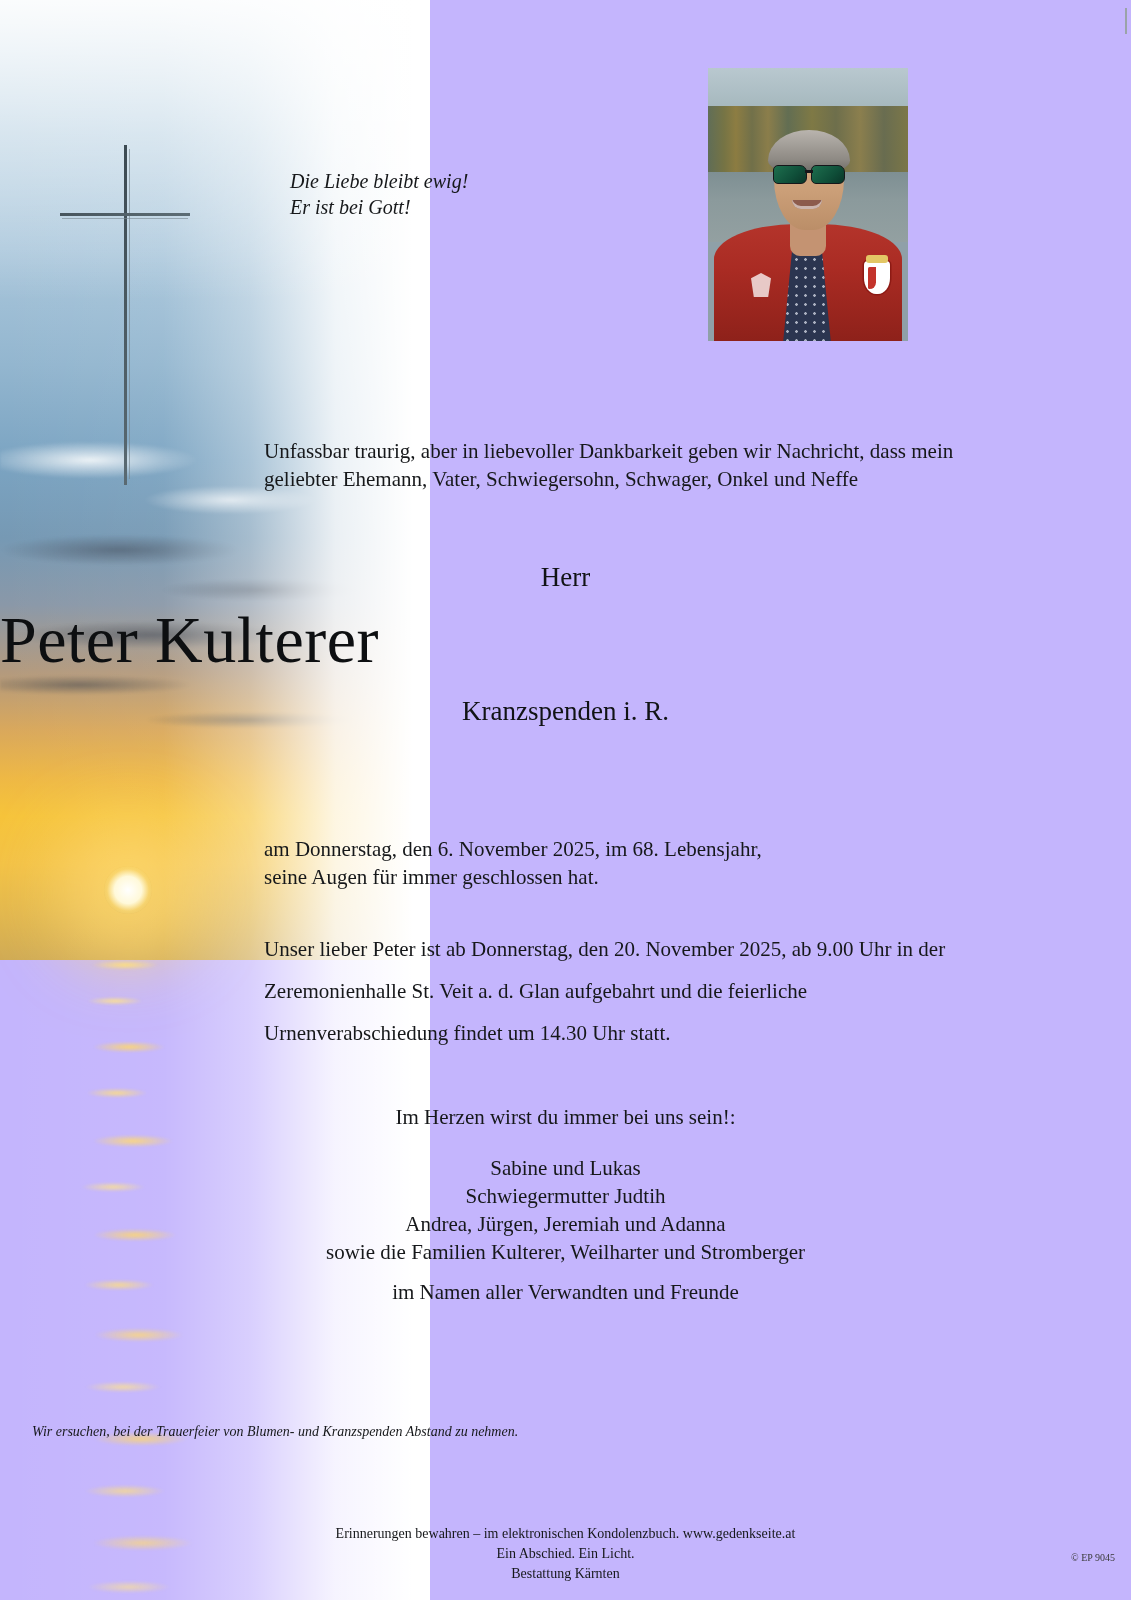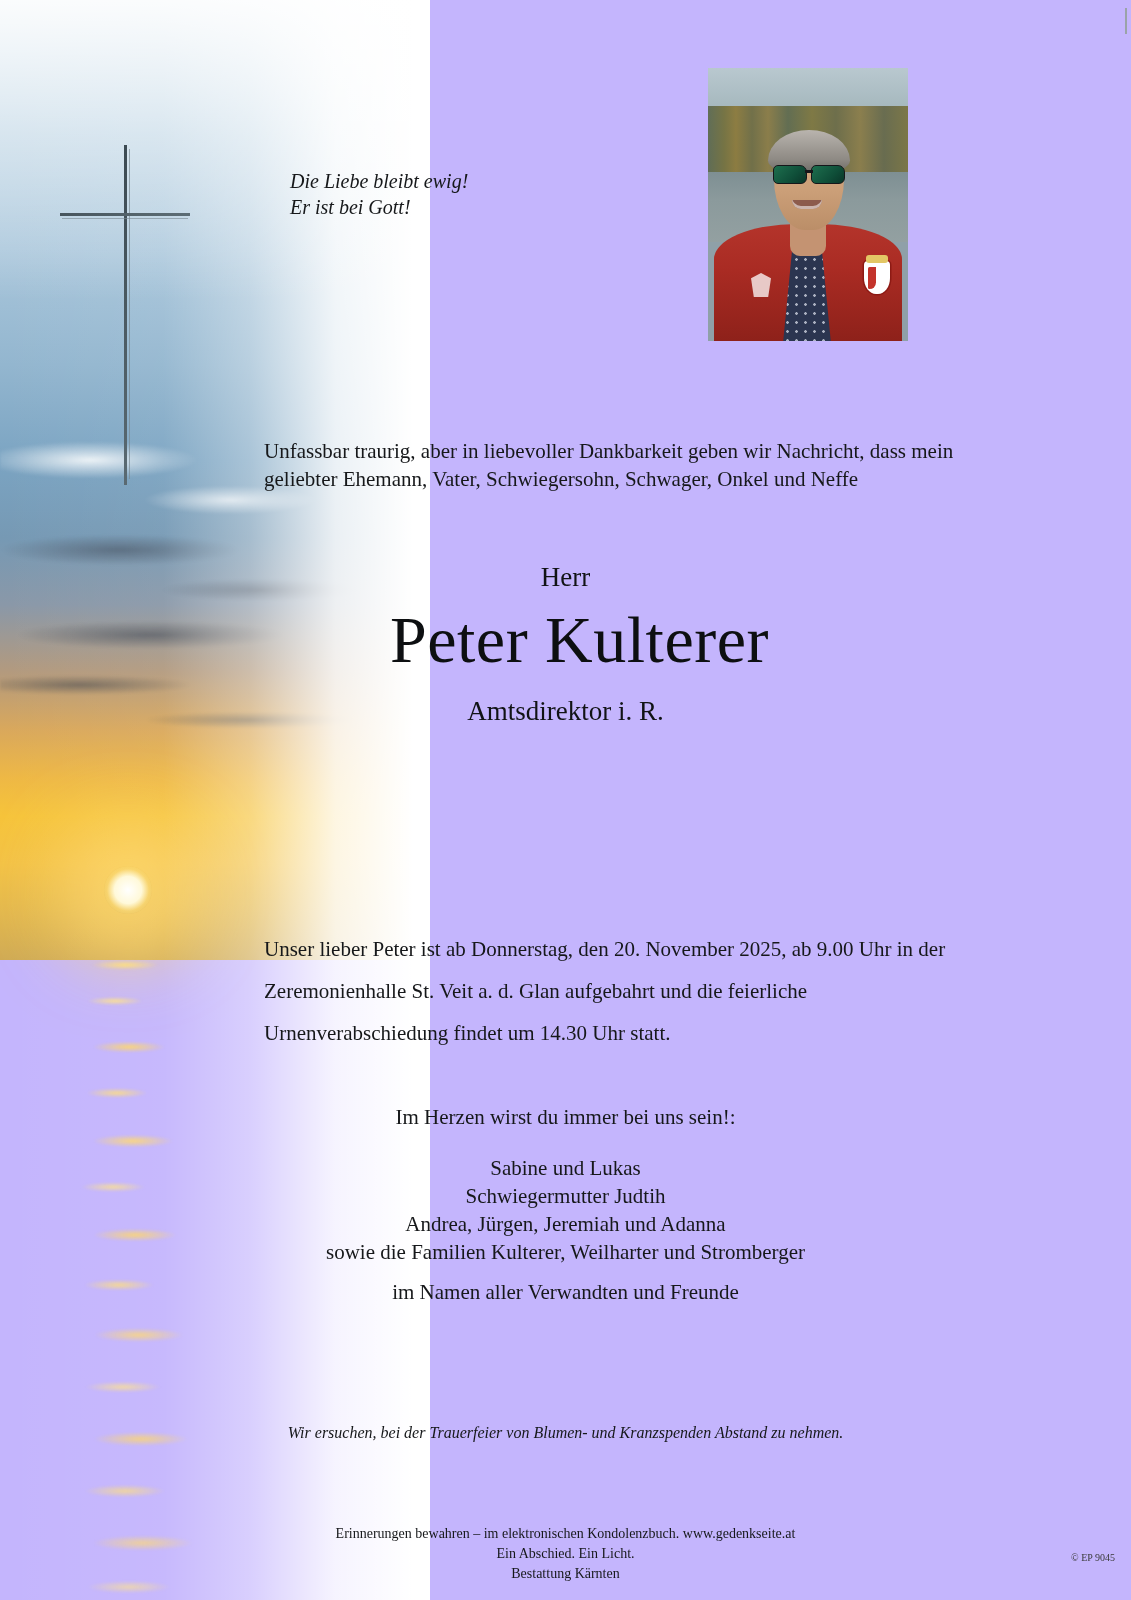--- a/index.html
+++ b/index.html
@@ -269,25 +269,24 @@
   .herr {
     position: absolute;
     left: 0; right: 0; top: 562px;
     text-align: center;
     font-size: 27px;
     color: #111315;
   }
   .name {
     position: absolute;
     left: 0; right: 0; top: 602px;
-    text-align: center;
+    text-align: left;
     font-size: 66px;
     letter-spacing: 0.5px;
     color: #0d0f11;
-    padding-left: 28px;
   }
   .title {
     position: absolute;
     left: 0; right: 0; top: 696px;
     text-align: center;
     font-size: 27px;
     color: #111315;
   }
   .death {
     position: absolute;
@@ -323,24 +322,24 @@
   .onbehalf {
     position: absolute;
     left: 0; right: 0; top: 1280px;
     text-align: center;
     font-size: 21px;
     color: #16181a;
   }
   .flowers {
     position: absolute;
     left: 0; right: 0; top: 1424px;
-    text-align: center;
     font-style: italic;
-    font-size: 16px;
-    color: #16181a;
+    font-size: 14px;
+    color: #16181a;
+    padding-left: 32px;
   }
   .footer {
     position: absolute;
     left: 0; right: 0; top: 1524px;
     text-align: center;
     font-size: 14px;
     line-height: 20px;
     color: #16181a;
   }
   .copyright {
@@ -400,22 +399,26 @@
 
   <div class="quote">
     <div>Die Liebe bleibt ewig!</div>
     <div>Er ist bei Gott!</div>
   </div>
 
   <div class="intro">Unfassbar traurig, aber in liebevoller Dankbarkeit geben wir Nachricht, dass mein geliebter Ehemann, Vater, Schwiegersohn, Schwager, Onkel und Neffe</div>
 
   <div class="herr">Herr</div>
   <div class="name">Peter Kulterer</div>
-  <div class="title">Amtsdirektor i. R.</div>
-
+  <div class="title">Kranzspenden i. R.</div>
+
+  <div class="death">
+    <div>am Donnerstag, den 6. November 2025, im 68. Lebensjahr,</div>
+    <div>seine Augen für immer geschlossen hat.</div>
+  </div>
 
   <div class="ceremony">Unser lieber Peter ist ab Donnerstag, den 20. November 2025, ab 9.00 Uhr in der Zeremonienhalle St. Veit a. d. Glan aufgebahrt und die feierliche Urnenverabschiedung findet um 14.30 Uhr statt.</div>
 
   <div class="heart-line">Im Herzen wirst du immer bei uns sein!:</div>
 
   <div class="family">
     <div>Sabine und Lukas</div>
     <div>Schwiegermutter Judtih</div>
     <div>Andrea, Jürgen, Jeremiah und Adanna</div>
     <div>sowie die Familien Kulterer, Weilharter und Stromberger</div>

